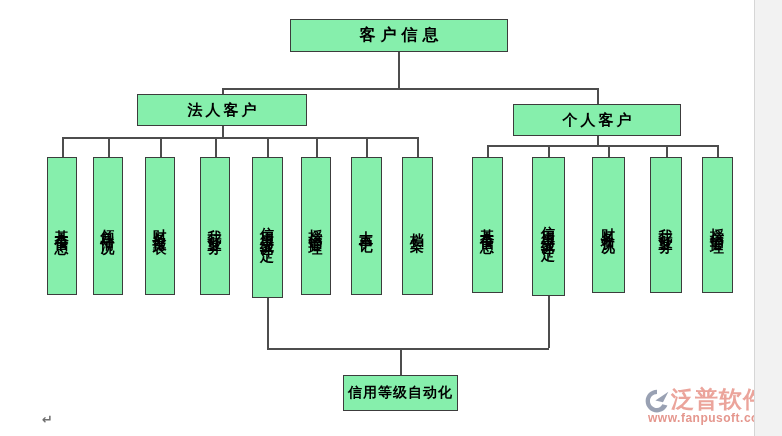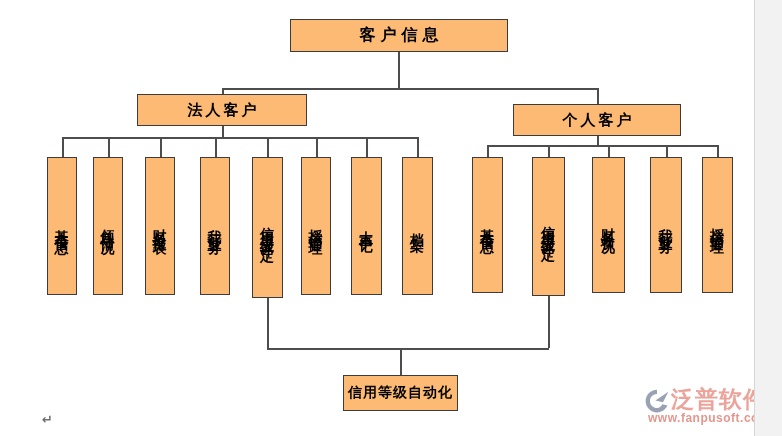--- a/index.html
+++ b/index.html
@@ -1,21 +1,21 @@
 <!DOCTYPE html>
 <html><head>
 <meta charset="utf-8">
 <style>
   html,body{margin:0;padding:0;background:#fff;}
   #canvas{
     position:relative;width:782px;height:436px;background:#ffffff;overflow:hidden;
     font-family:"Liberation Sans","DejaVu Sans",sans-serif;
   }
   .node{
-    position:absolute;box-sizing:border-box;border:1px solid #3c3c3c;background:#fdba74;
+    position:absolute;box-sizing:border-box;border:1px solid #3c3c3c;background:#86efac;
     display:flex;align-items:center;justify-content:center;
     color:#000;font-weight:bold;
   }
   .hnode{font-size:16px;letter-spacing:5px;text-indent:5px;}
   .vnode{
     writing-mode:vertical-rl;text-orientation:upright;
     font-size:14px;letter-spacing:4px;
   }
   .mnode{font-size:14px;letter-spacing:1px;}
   .line{position:absolute;background:#4d4d4d;}

